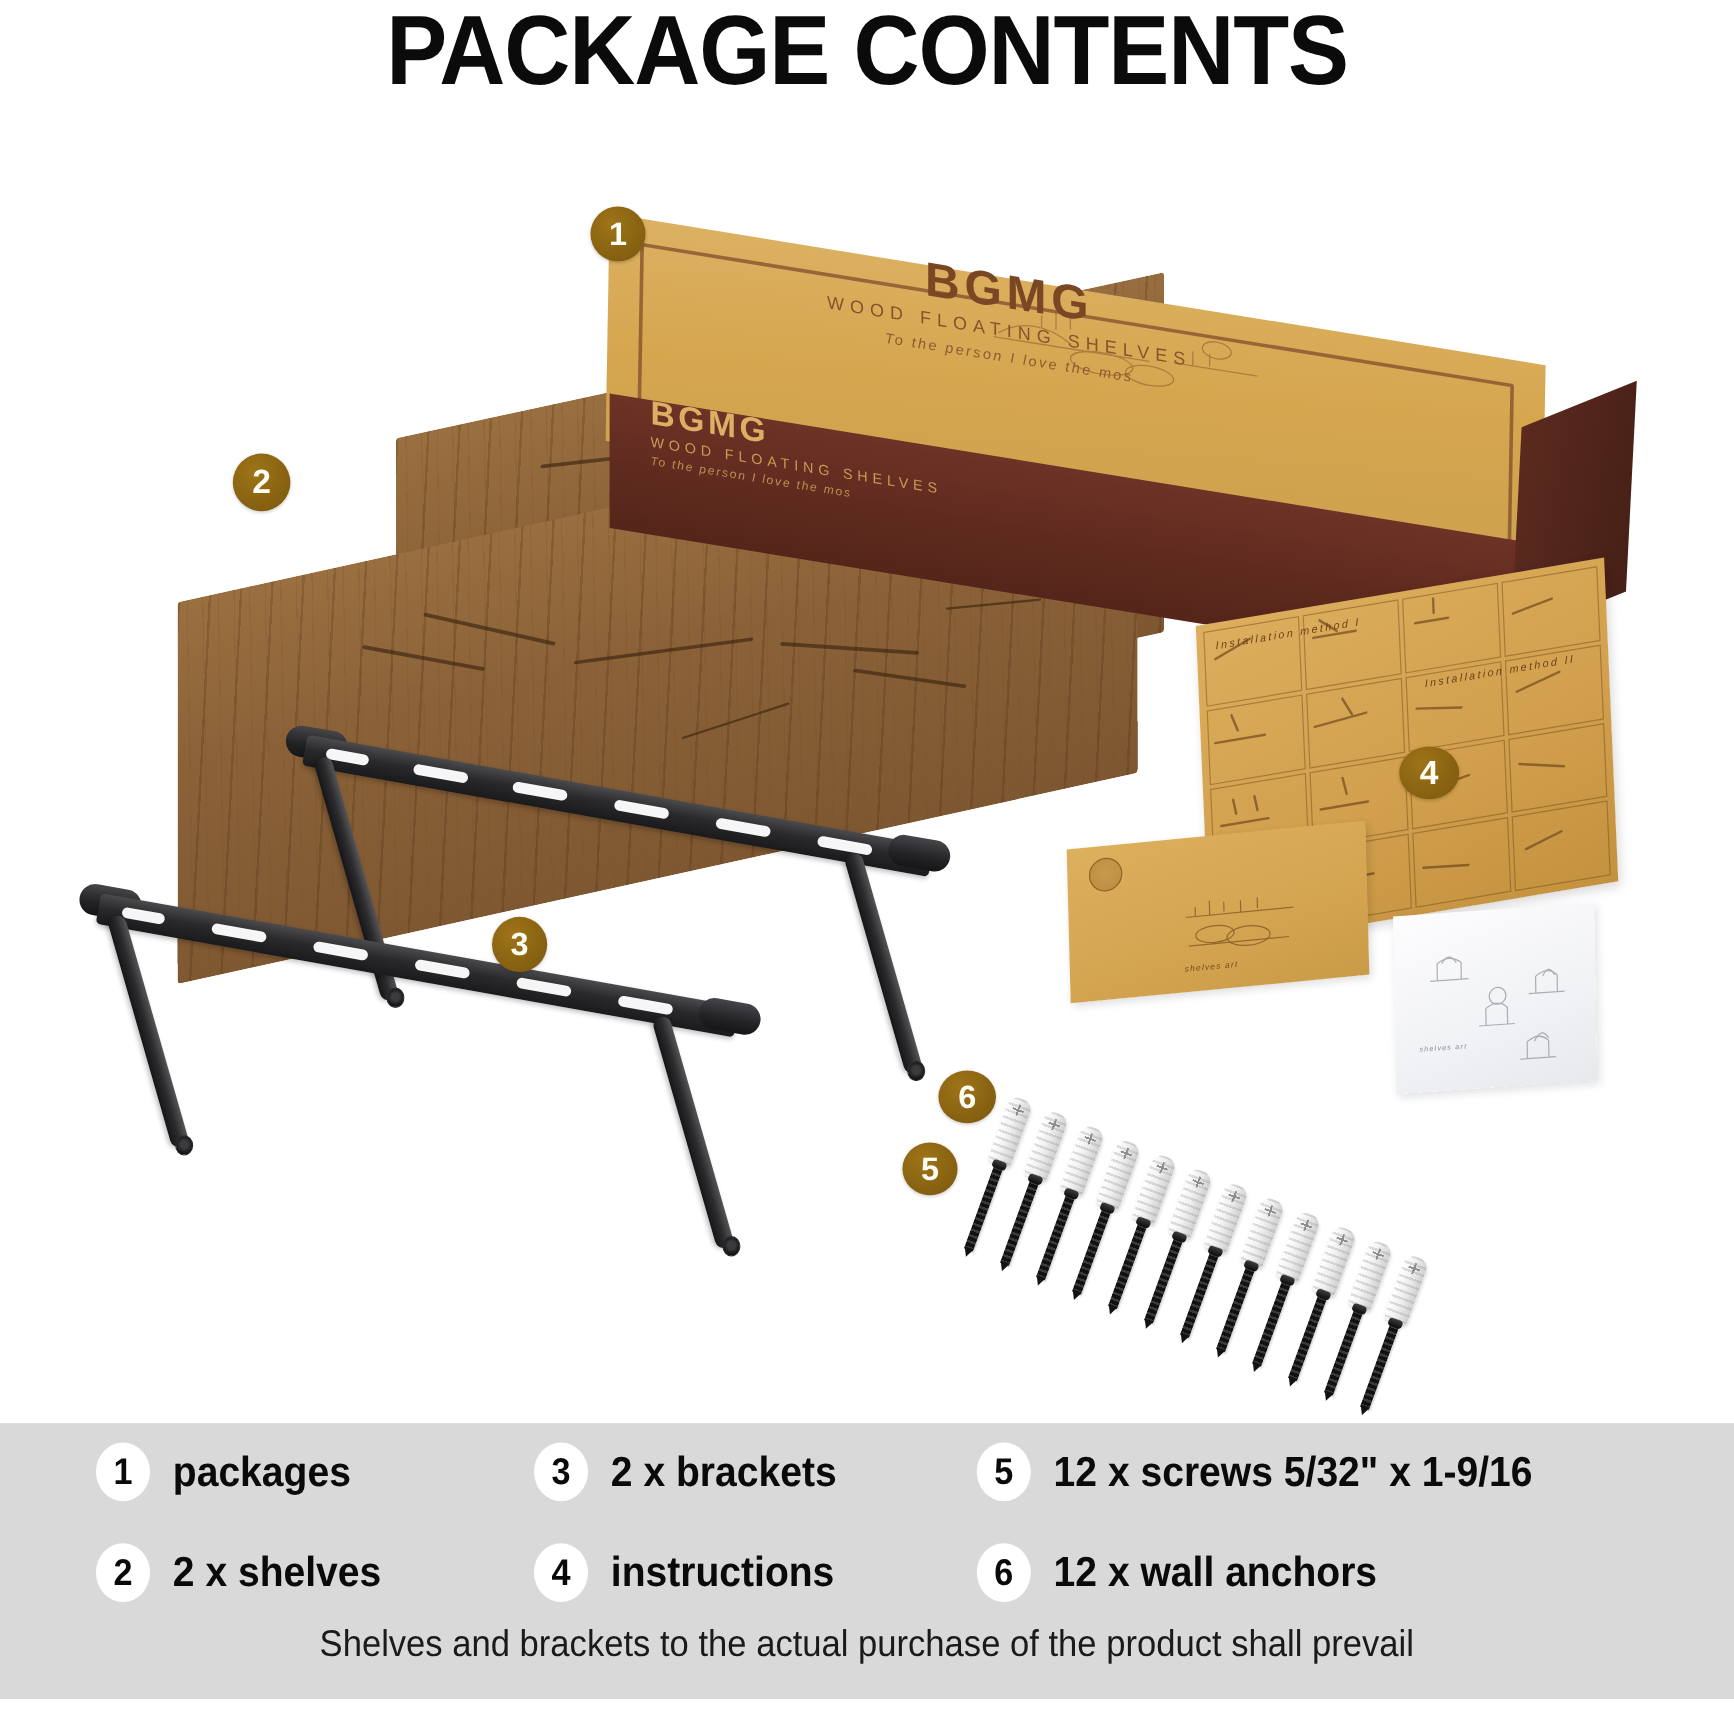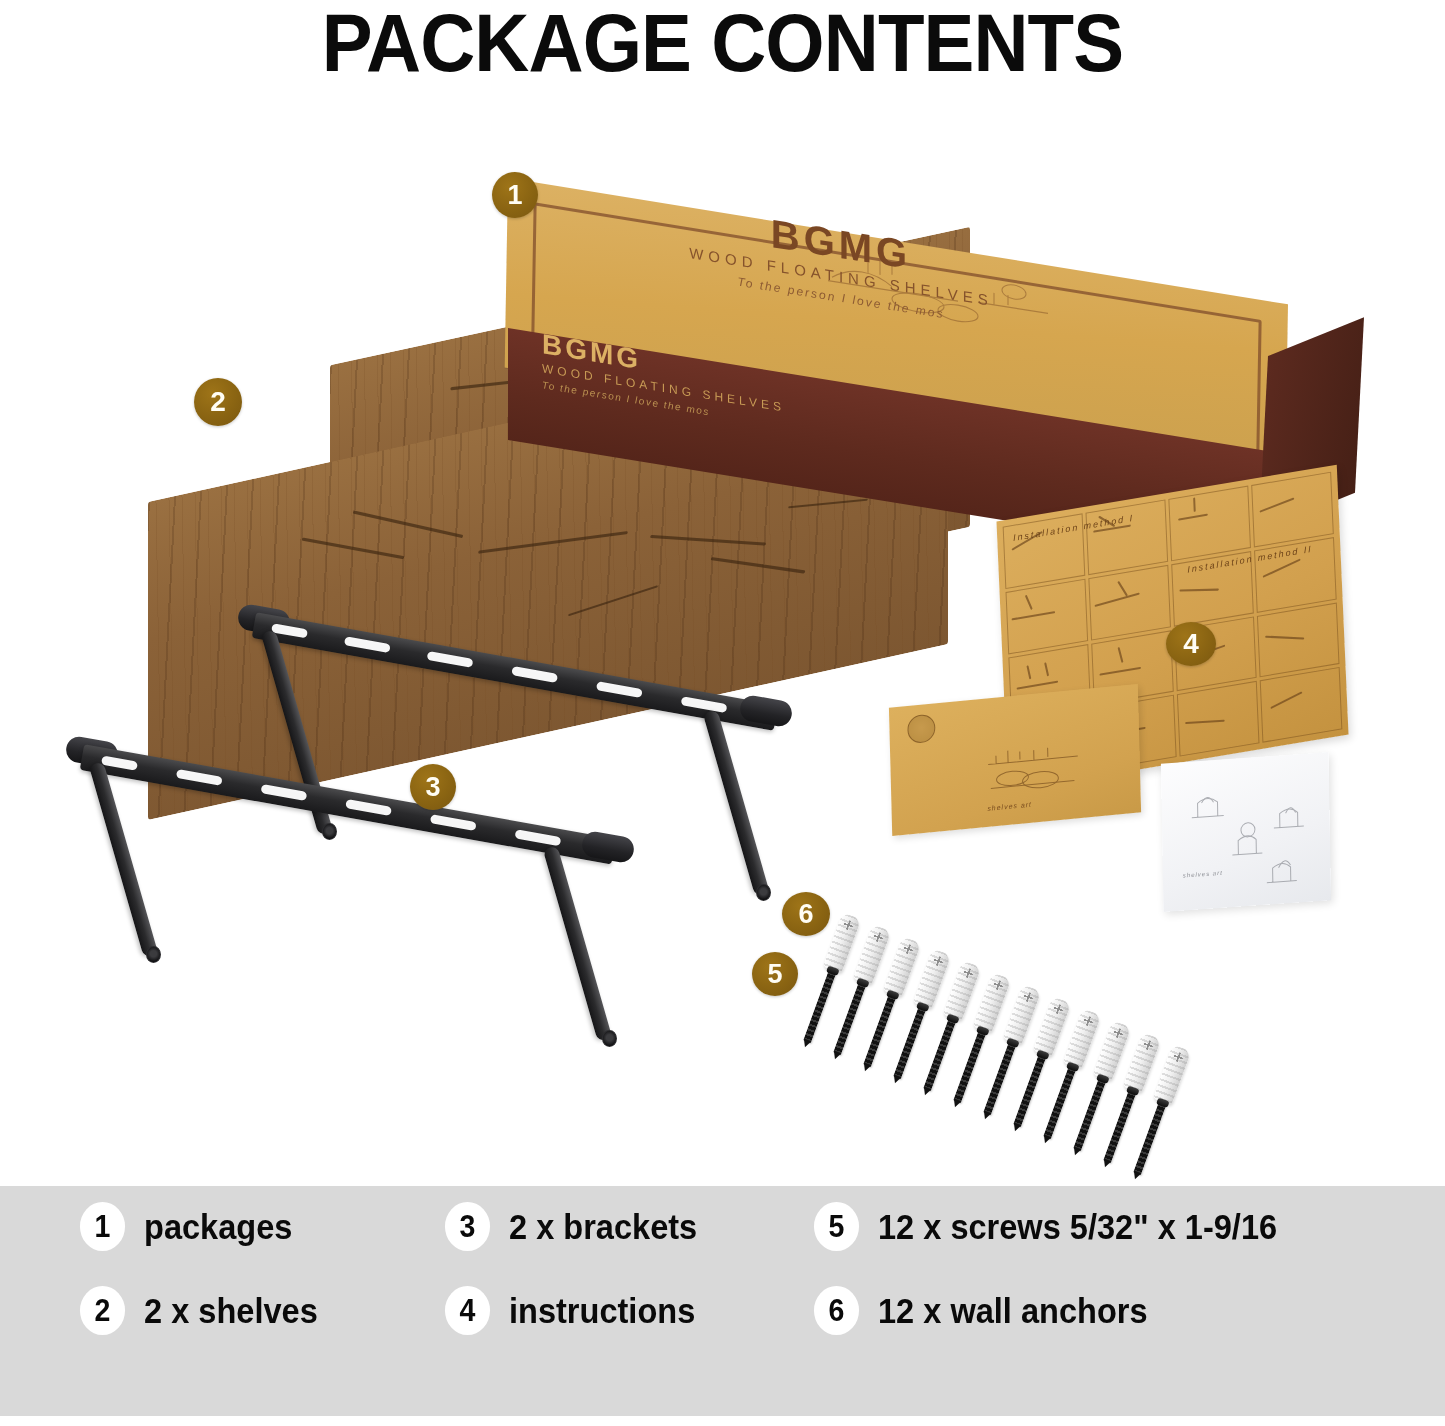--- a/index.html
+++ b/index.html
@@ -506,17 +506,20 @@
           <div class="lg-label">instructions</div>
         </div>
         <div class="legend-item" style="left:812px;top:0;">
           <div class="lg-num">6</div>
           <div class="lg-label">12 x wall anchors</div>
         </div>
       </div>
 
     </div>
 
+    <div class="disclaimer">
+      <span>Shelves and brackets to the actual purchase of the product shall prevail</span>
+    </div>
   </div>
 
   <div class="footer-bottom"></div>
 
 </div>
 
 </body></html>

